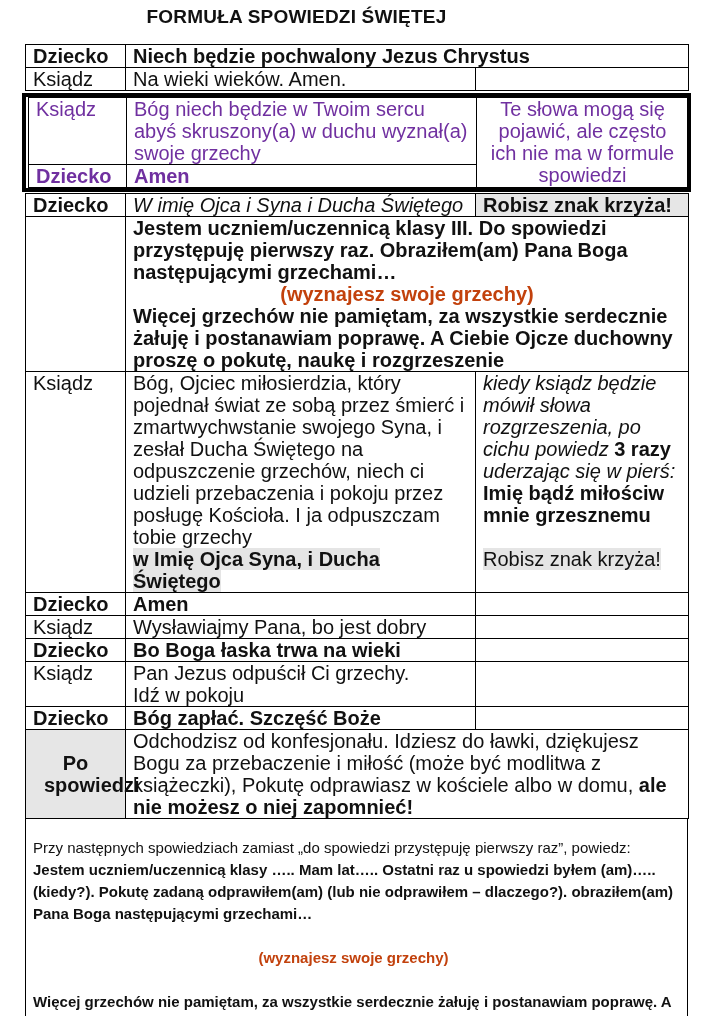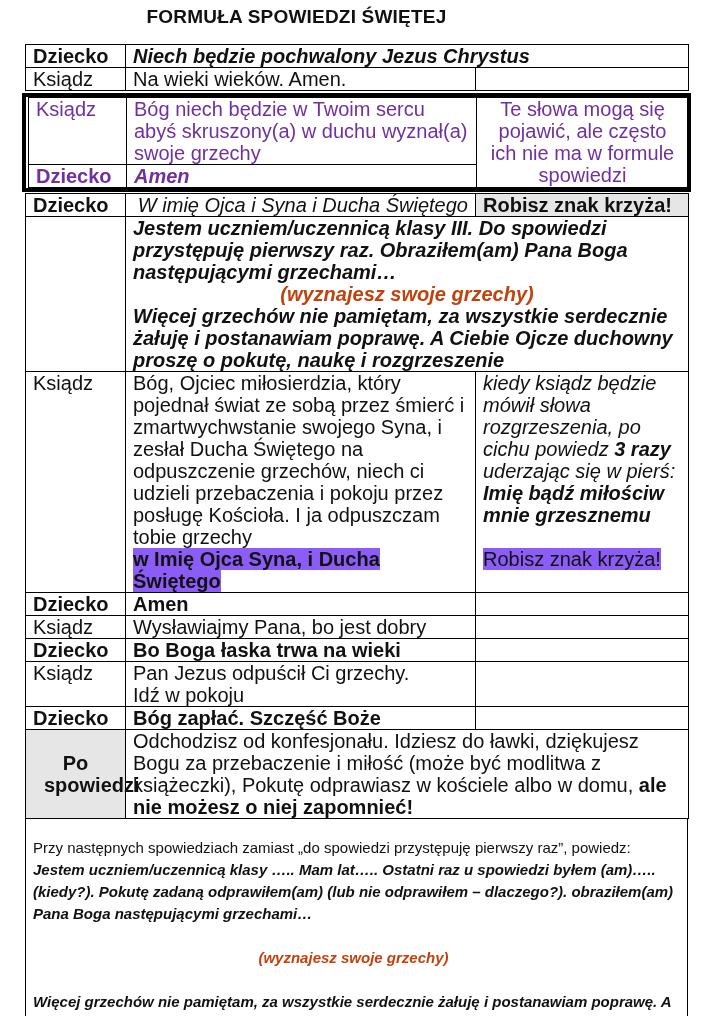--- a/index.html
+++ b/index.html
@@ -19,27 +19,27 @@
     width: 663px; border-collapse: collapse; table-layout: fixed;
     font-size: 20px; line-height: 22px;
   }
   table.t td {
     border: 1px solid #000; padding: 0 7px; vertical-align: top;
   }
   col.c1 { width: 100px; }
   col.c2 { width: 350px; }
   col.c3 { width: 213px; }
   .b { font-weight: bold; }
-  .i { font-style: italic; text-align: right; }
-  .bi { font-weight: bold; font-style: italic; }
+  .i { font-style: italic; }
+  .bi { font-weight: bold; }
   .red { color: #c2410c; }
   .purple { color: #7030a0; }
   .center { text-align: center; }
   .shade { background: #e6e6e6; }
-  .hl { background: #8b5cf6; text-align: center; }
+  .hl { background: #e5e5e5; text-align: center; }
   .frame {
     border: 4px solid #000; margin: 2px -3px 1px -3px;
   }
   .frame table.t { width: 663px; margin-left: -1px; }
   .bottom-box {
     border: 1px solid #000; border-top: none; width: 663px; height: 253px;
     padding: 18px 13px 0 7px; font-size: 15px; line-height: 22px;
   }
   .bottom-box p { margin: 0; }
   .gap { height: 22px; }

